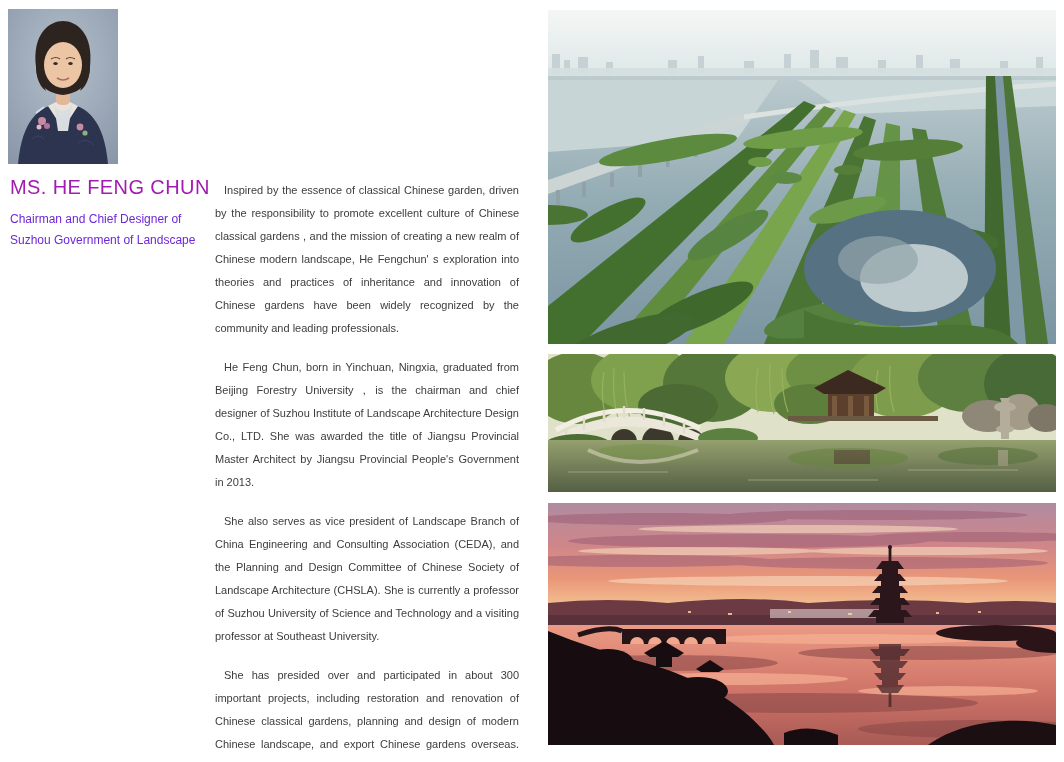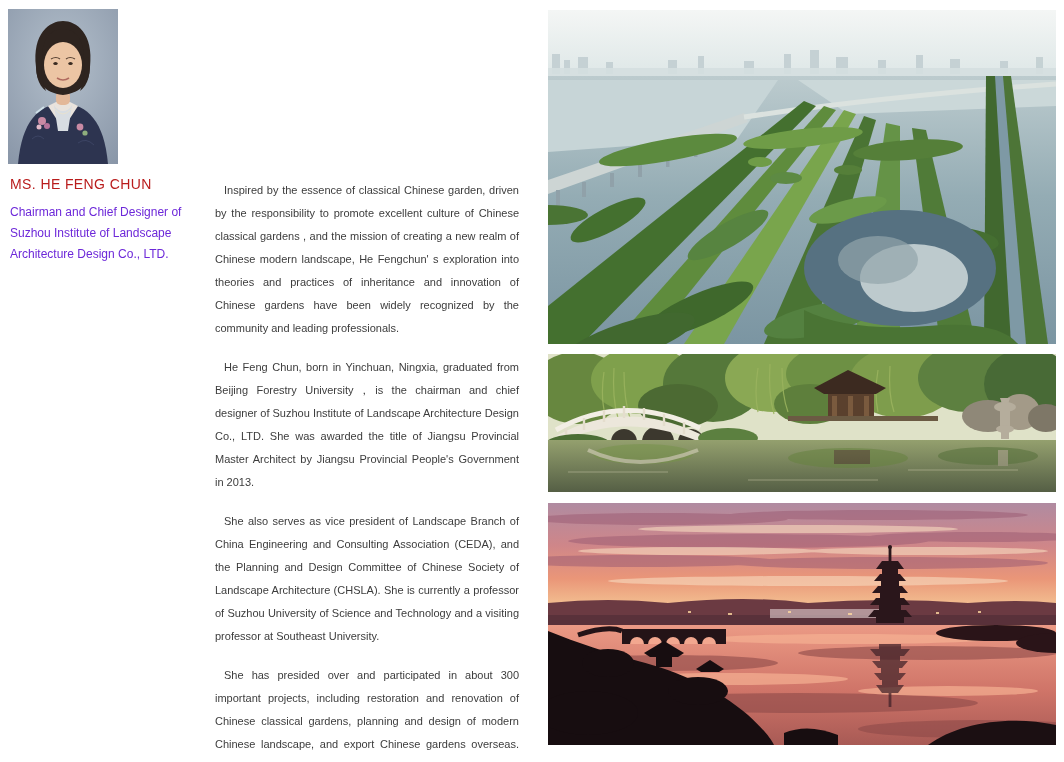--- a/index.html
+++ b/index.html
@@ -14,21 +14,21 @@
     margin:0 auto;
   }
   
   .portrait {
     position:absolute; left:8px; top:9px;
     width:110px; height:155px; overflow:hidden;
   }
   .portrait svg { display:block; width:100%; height:100%; }
   .name-block { position:absolute; left:10px; top:176px; width:205px; }
   .person-name {
-    font-size:14px; font-weight:400; color:#b91c1c;
+    font-size:20px; font-weight:400; color:#a21caf;
     letter-spacing:.4px; margin-bottom:10px; white-space:nowrap;
   }
   .person-title-line {
     font-size:12px; color:#6d28d9; line-height:21px; white-space:nowrap;
   }
   
   .bio {
     position:absolute; left:215px; top:179px; width:304px;
   }
   .bio p {
@@ -89,22 +89,21 @@
       <path d="M28,104 L36,98" stroke="#cfe0e8" stroke-width="2" fill="none"></path>
 
       <path d="M24,130 Q30,124 36,130" stroke="#3c4464" stroke-width="1" fill="none"></path>
       <path d="M70,134 Q78,128 86,136" stroke="#3c4464" stroke-width="1" fill="none"></path>
     </svg>
   </figure>
 
   <div class="name-block">
     <h1 class="person-name">MS. HE FENG CHUN</h1>
     <div class="person-title-line">Chairman and Chief Designer of</div>
-    <div class="person-title-line">Suzhou Institute of Landscape</div>
-    <div class="person-title-line">Architecture Design Co., LTD.</div>
+    <div class="person-title-line">Suzhou Government of Landscape</div>
   </div>
 
   <div class="bio">
     <p>Inspired by the essence of classical Chinese garden, driven by the responsibility to promote excellent culture of Chinese classical gardens , and the mission of creating a new realm of Chinese modern landscape, He Fengchun' s exploration into theories and practices of inheritance and innovation of Chinese gardens have been widely recognized by the community and leading professionals.</p>
     <p>He Feng Chun, born in Yinchuan, Ningxia, graduated from Beijing Forestry University，is the chairman and chief designer of Suzhou Institute of Landscape Architecture Design Co., LTD. She was awarded the title of Jiangsu Provincial Master Architect by Jiangsu Provincial People's Government in 2013.</p>
     <p>She also serves as vice president of Landscape Branch of China Engineering and Consulting Association (CEDA), and the Planning and Design Committee of Chinese Society of Landscape Architecture (CHSLA). She is currently a professor of Suzhou University of Science and Technology and a visiting professor at Southeast University.</p>
     <p>She has presided over and participated in about 300 important projects, including restoration and renovation of Chinese classical gardens, planning and design of modern Chinese landscape, and export Chinese gardens overseas. She has won a number of domestic and foreign awards: 1 national Bronze Award of China Excellent Engineering Design Award, over 30 ministerial and provincial awards of first and second class, Gold and Bronze Awards of World Expo, the first and second Prize of National Excellent Science and Technology Progress Award, The United States Habitat Award and Special Contribution Award, the Asia Pacific Cultural Heritage Conservation Award and 2 IFLA-APR Awards.</p>
 
   </div>
 

